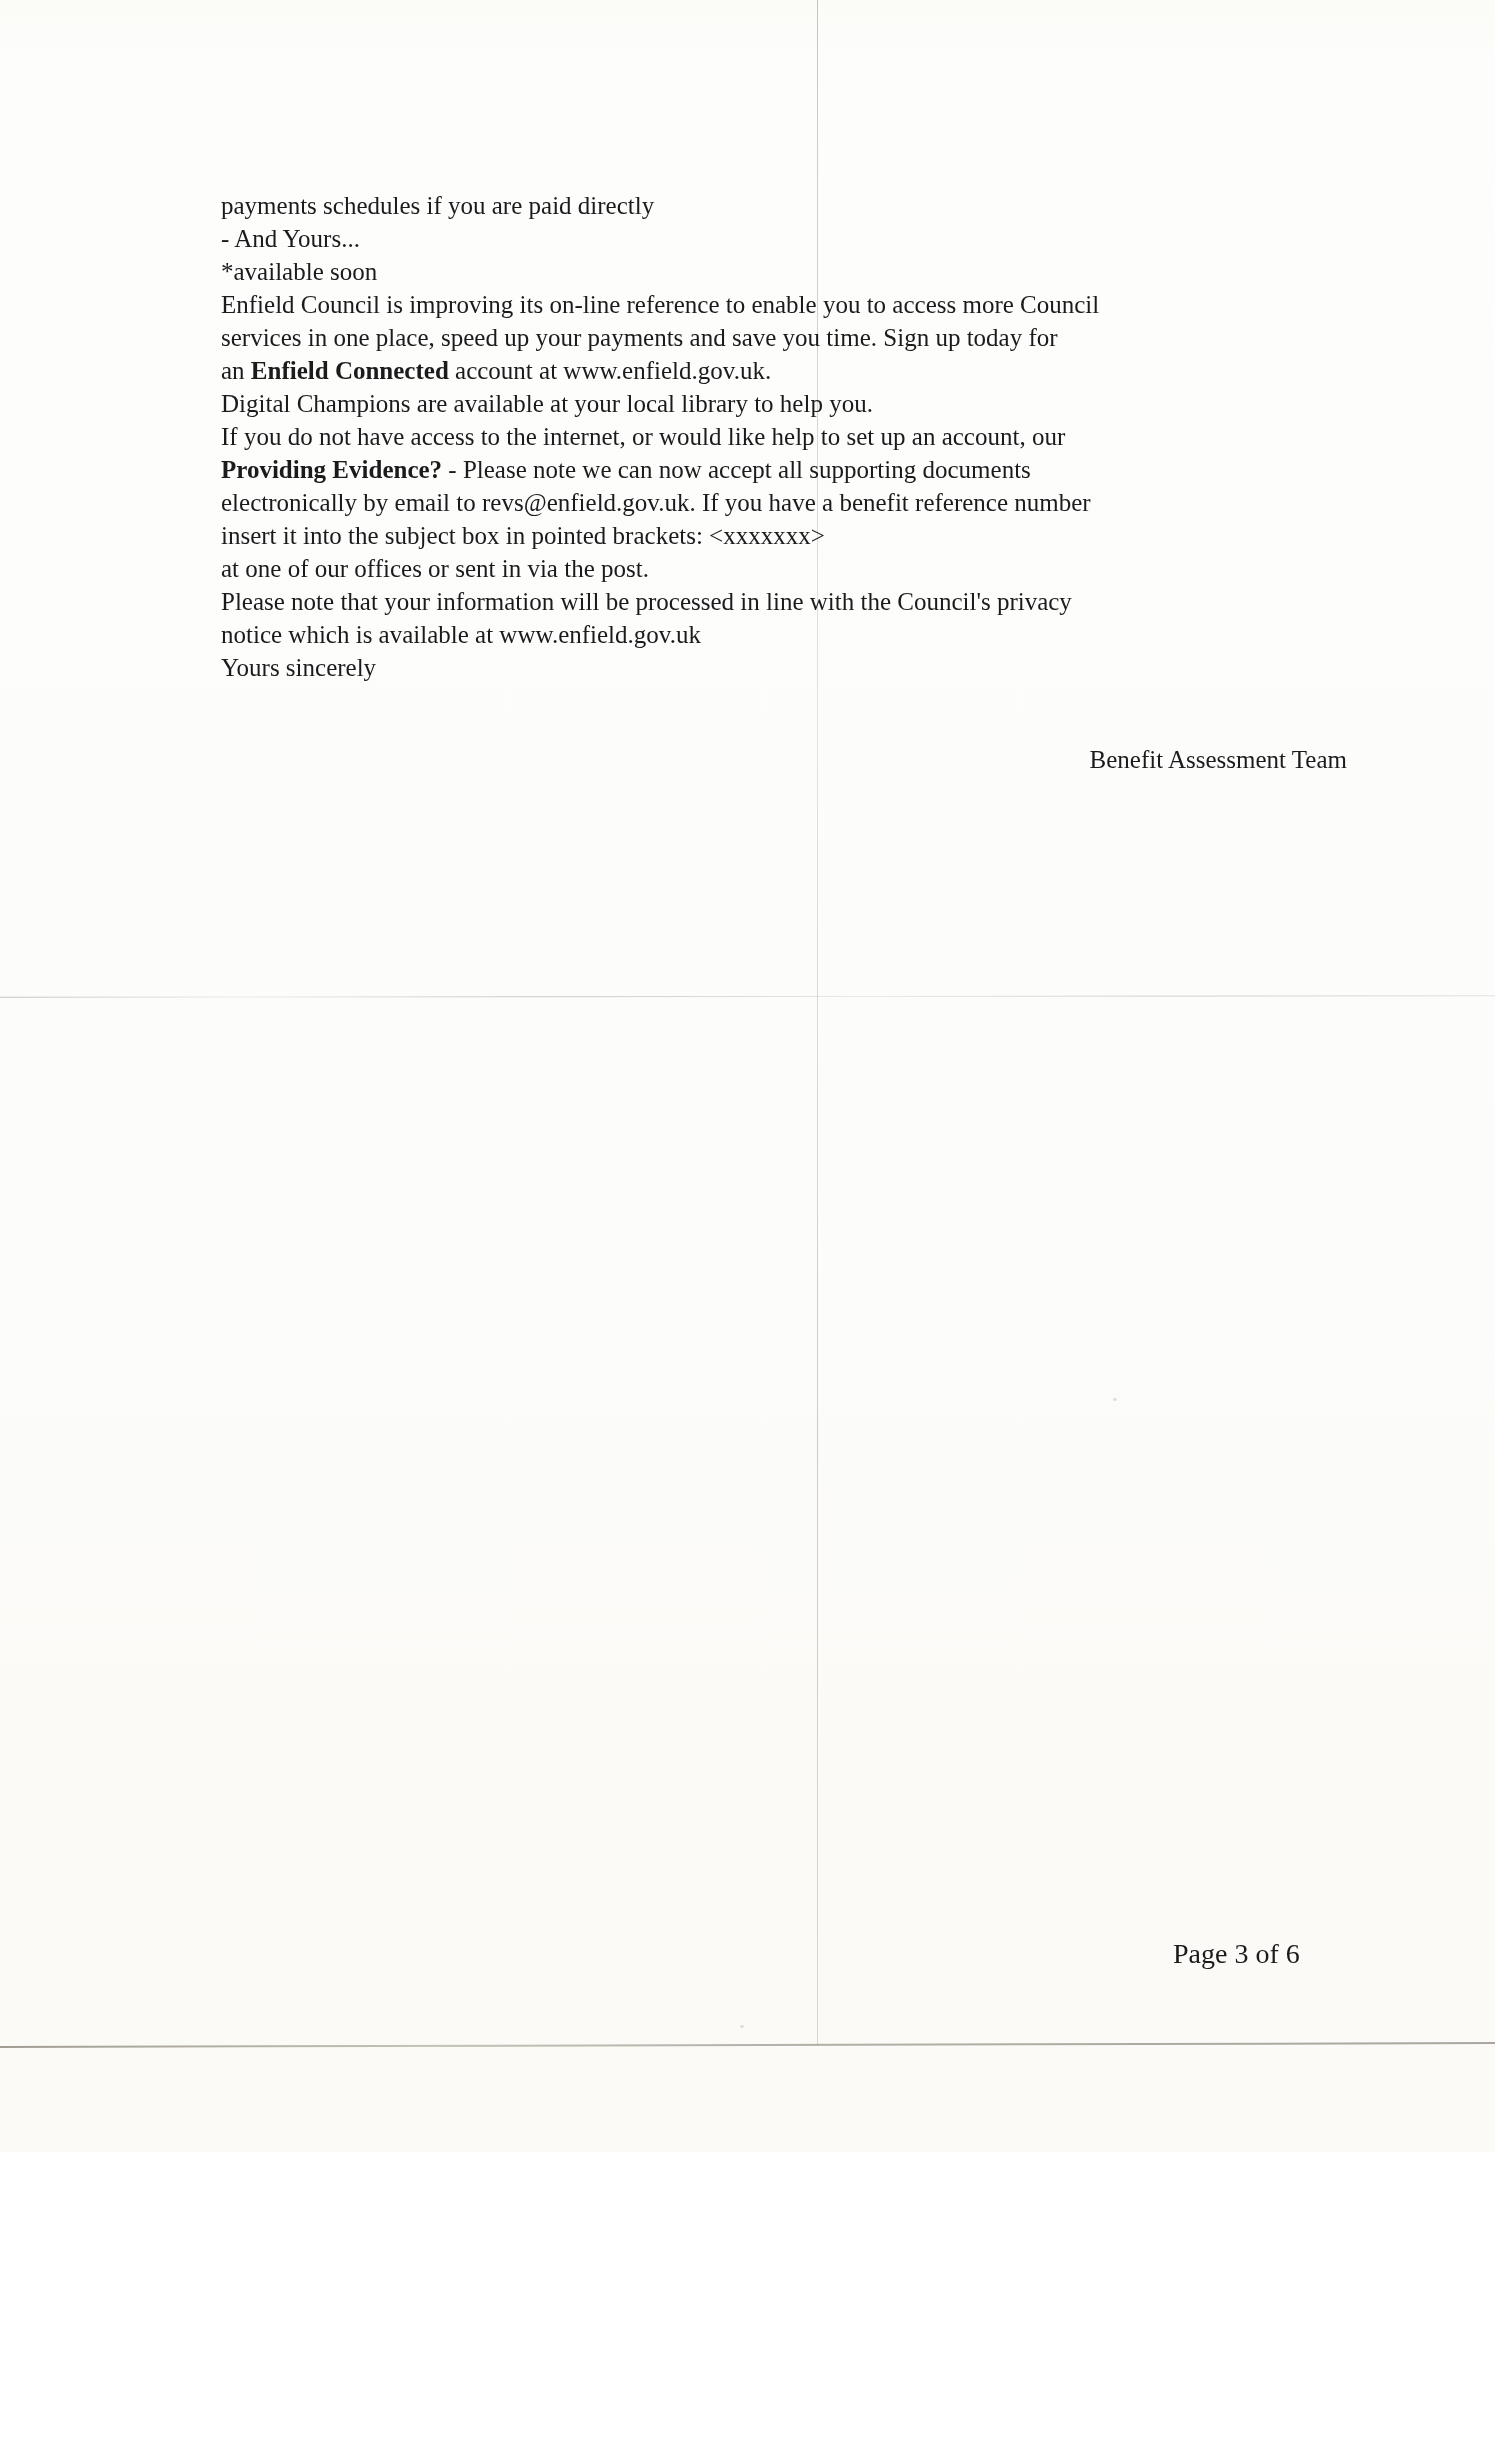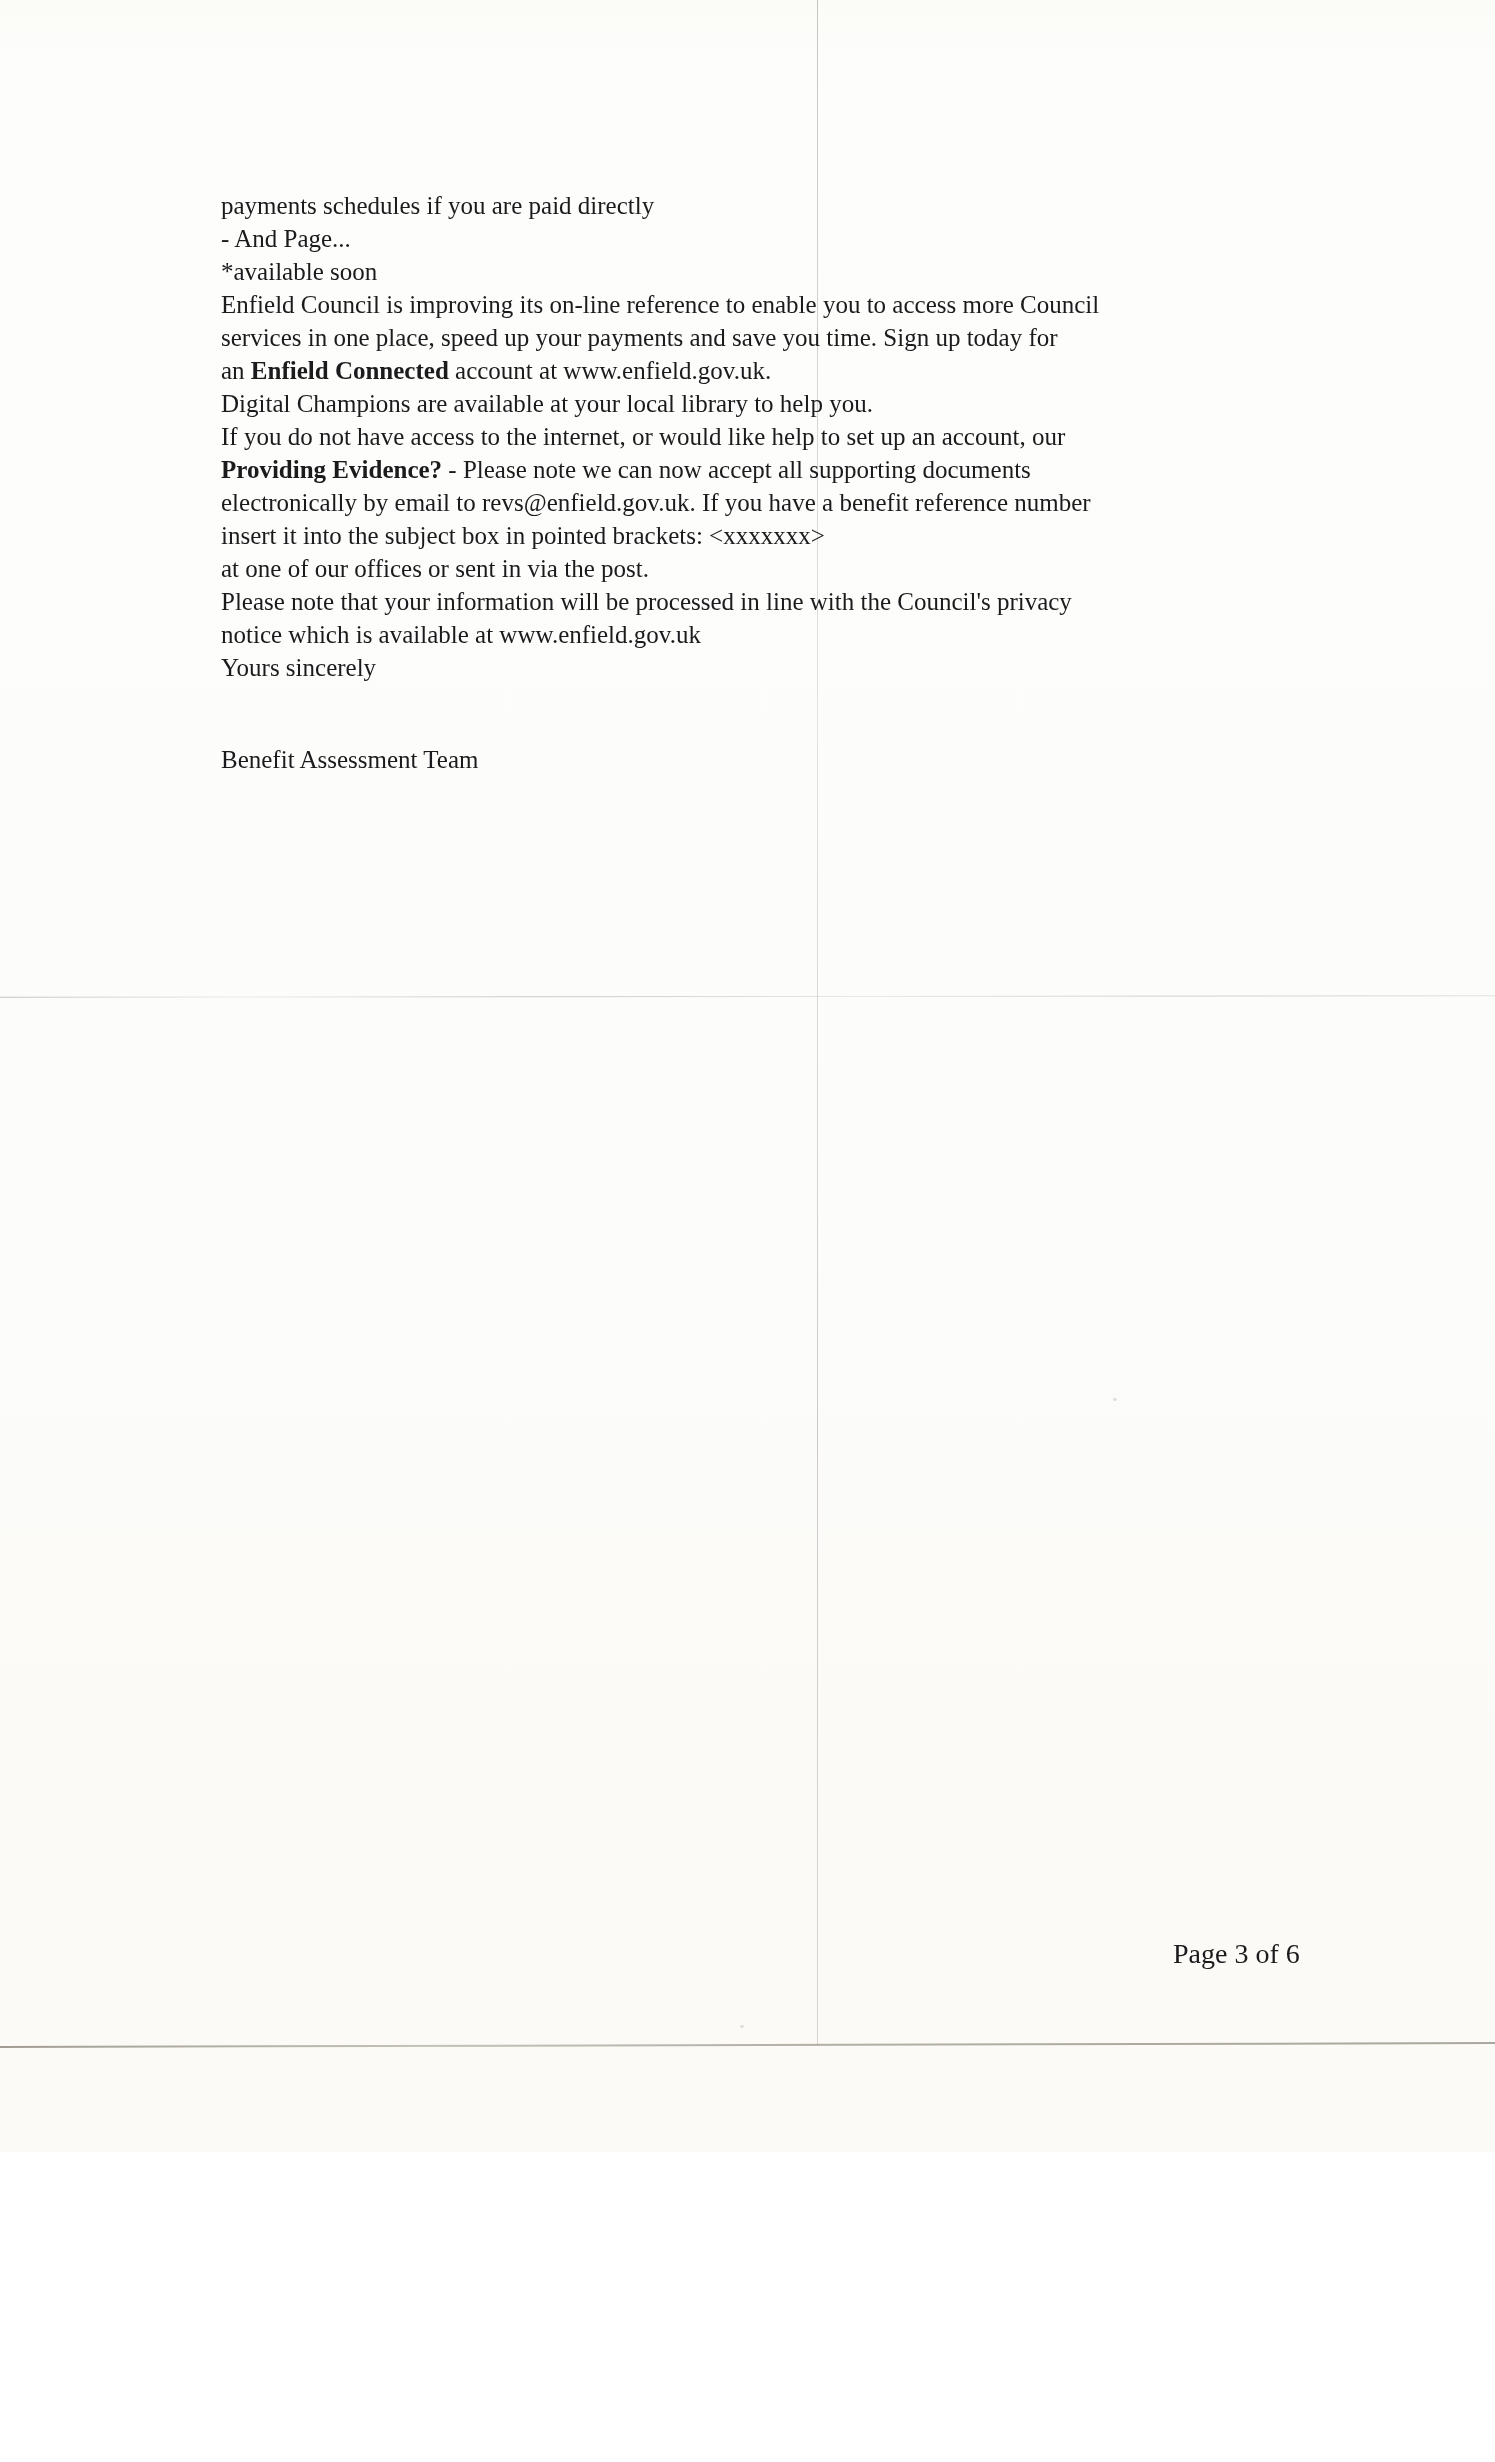--- a/index.html
+++ b/index.html
@@ -4,21 +4,21 @@
 <style>
   html,body{margin:0;padding:0;background:#ffffff;}
   .page{
     position:relative;width:1495px;height:2152px;overflow:hidden;
     background:linear-gradient(180deg,#fbfbf8 0%,#fdfdfb 3%,#fcfcfa 60%,#fbfaf7 83%,#fbfaf6 100%);
     font-family:Liberation Serif, serif;color:#1b1b1d;
   }
   .letter{position:absolute;left:221px;top:189px;width:1126px;font-size:25px;line-height:33px;}
   .blk{}
   .blk:first-child{margin-top:0;}
-  .blk:last-child{margin-top:59px;}
+  .blk:last-child{margin-top:59px;text-align:right;}
   .line{white-space:nowrap;}
   .b{font-weight:bold;}
   .fold-v{
     position:absolute;left:817px;top:0;width:1.2px;height:2045px;
     background:linear-gradient(180deg,rgba(148,140,142,.50) 0%,rgba(170,162,164,.30) 35%,rgba(150,142,144,.46) 70%,rgba(160,152,150,.38) 100%);
   }
   .crease-mid{
     position:absolute;left:0;top:996px;width:1495px;height:1.2px;transform:rotate(-0.06deg);
     background:linear-gradient(90deg,rgba(130,126,120,.45) 0%,rgba(165,160,152,.18) 16%,rgba(135,130,124,.42) 36%,rgba(168,162,154,.22) 58%,rgba(140,135,128,.38) 80%,rgba(155,150,142,.26) 100%);
   }
@@ -39,21 +39,21 @@
 <div class="page">
   <div class="fold-v"></div>
   <div class="crease-mid"></div>
   <div class="speck s1"></div>
   <div class="speck s2"></div>
   <div class="speck s3"></div>
 
   <div class="letter" id="letter-body">
       <div class="blk">
         <div class="line"><span>payments schedules if you are paid directly</span></div>
-        <div class="line"><span>- And Page...</span></div>
+        <div class="line"><span>- And Yours...</span></div>
       </div>
       <div class="blk">
         <div class="line"><span>*available soon</span></div>
       </div>
       <div class="blk">
         <div class="line"><span>Enfield Council is improving its on-line reference to enable you to access more Council</span></div>
         <div class="line"><span>services in one place, speed up your payments and save you time. Sign up today for</span></div>
         <div class="line"><span>an </span><span class="b">Enfield Connected</span><span> account at www.enfield.gov.uk.</span></div>
       </div>
       <div class="blk">

